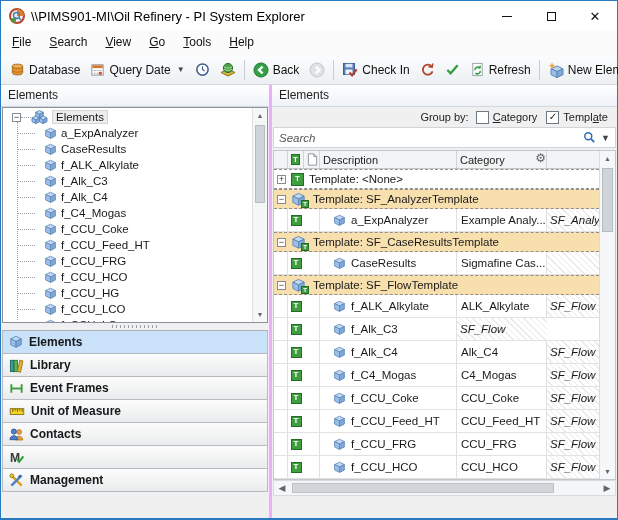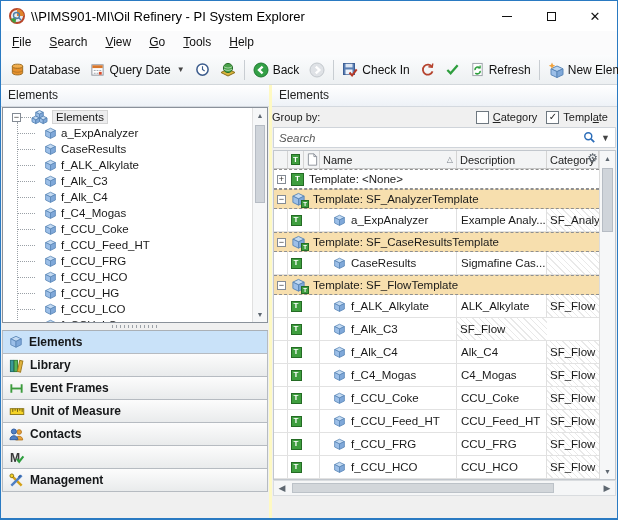--- a/index.html
+++ b/index.html
@@ -27,21 +27,21 @@
   
   .toolbar { height:30px; background:linear-gradient(#fbfcfd,#edf0f2); border-bottom:1px solid #d2d7db;
     display:flex; align-items:center; padding:0 4px; flex:0 0 auto; }
   .tb-btn { display:flex; align-items:center; gap:4px; padding:3px 5px; border-radius:2px; white-space:nowrap; font-size:12px; color:#111;justify-content:space-between; }
   .tb-sep { width:1px; height:20px; background:#c8cdd2; margin:0 3px; flex:0 0 auto; }
   .tb-caret { font-size:8px; color:#444; margin-left:2px; }
   .icon { display:inline-flex; align-items:center; justify-content:center; line-height:0; }
   .icon svg { display:block; }
 
   
-  .main { flex:1; display:flex; gap:3px; min-height:0; background:#fef9c3; }
+  .main { flex:1; display:flex; gap:3px; min-height:0; background:#f0abfc; }
   .left-panel { width:268px; flex:0 0 auto; display:flex; flex-direction:column; background:#f0f0f0; }
   .right-panel { flex:1; min-width:0; display:flex; flex-direction:column; background:#f0f0f0; }
   .panel-header { height:22px; flex:0 0 auto; background:linear-gradient(#ffffff,#eef2f7);
     border-bottom:1px solid #d4d9df; padding:3px 7px; font-size:12px; color:#222; }
 
   
   .tree-box { height:216px; flex:0 0 auto; margin:0 1px; border:1px solid #8a919a; background:#fff;
     position:relative; overflow:hidden; }
   .tree-rows { position:absolute; left:0; top:1px; right:16px; }
   .tree-row { height:16px; display:flex; align-items:center; font-size:11.5px; position:relative; white-space:nowrap; }
@@ -63,21 +63,21 @@
 
   
   .nav { flex:0 0 auto; margin:0 1px; border-top:1px solid #aab0b6; }
   .nav-item { height:23px; display:flex; align-items:center; gap:6px; padding-left:6px;
     border:1px solid #b6bbc1; border-top:none; background:linear-gradient(#fcfcfc,#e9ebec);
     font-weight:bold; font-size:12px; color:#16181a; }
   .nav-item.selected { background:#c9e2f9; }
 
   
   .groupby-bar { height:20px; flex:0 0 auto; background:#f0f0f0; display:flex; align-items:center;
-    justify-content:space-between; gap:7px; padding-right:9px; font-size:11px; color:#222; }
+    justify-content:flex-end; gap:7px; padding-right:9px; font-size:11px; color:#222; }
   .gb-option { display:flex; align-items:center; gap:4px; }
   .checkbox { width:13px; height:13px; border:1px solid #6e7880; background:#fff;
     display:inline-flex; align-items:center; justify-content:center; font-size:10px; color:#222; line-height:1; }
   .search-bar { height:21px; flex:0 0 auto; margin:0 1px; background:#fff; border:1px solid #cfd4da;
     display:flex; align-items:center; padding:0 5px; }
   .search-input { flex:1; border:none; outline:none; font-family:"Liberation Sans",sans-serif;
     font-size:11.5px; font-style:italic; color:#444; background:transparent; }
   .search-input::placeholder { color:#555; font-style:italic; }
   .search-caret { font-size:9px; color:#444; margin-left:5px; }
 
@@ -91,21 +91,21 @@
   .gear { position:absolute; right:0; top:1px; font-size:12px; color:#5b636b; line-height:1; }
   .tbody { flex:1; overflow:hidden; }
   .row-group { height:20px; display:flex; align-items:center; gap:5px; padding-left:3px;
     background:#f7dfae; border-top:1px dashed #8f8f8f; border-bottom:1px dashed #8f8f8f; font-size:11.5px; white-space:nowrap; }
   .row-group.none-group { background:#fff; }
   .row-item { height:23px; border-bottom:1px solid #e2e2e2; background:#fff; font-size:11.5px; }
   .cell { display:flex; align-items:center; overflow:hidden; white-space:nowrap; }
   .cell.bordered { border-right:1px solid #e0e0e0; }
   .cell-name { padding-left:13px; gap:5px; }
   .cell-desc { padding:0 4px; }
-  .cell-cat { padding:0 3px; background:repeating-linear-gradient(45deg,#ffffff 0 3.5px,#e9e9e9 3.5px 4.5px); }
+  .cell-cat { padding:0 3px; background:repeating-linear-gradient(45deg,#ffffff 0 3.5px,#e9e9e9 3.5px 4.5px);font-style:italic; }
 
   .vscroll { width:16px; flex:0 0 auto; background:#f6f7f8; border-left:1px solid #dcdcdc; position:relative; }
   .v-thumb { position:absolute; left:2px; right:2px; top:17px; height:64px; background:#cfd4da; border:1px solid #b6bcc4; }
   .hscroll { height:16px; flex:0 0 auto; margin:0 1px; background:#f5f6f7; border:1px solid #d9dcdf;
     display:flex; align-items:center; }
   .h-arrow { width:16px; display:flex; align-items:center; justify-content:center; font-size:9px; color:#5e6770; }
   .h-thumb { height:10px; width:262px; margin-left:2px; background:#d2d6da; border:1px solid #bcc2c8; }
   .h-spacer { flex:1; }
 
   
@@ -541,24 +541,20 @@
               </div>
             <div class="th">
               <span class="icon">
                 <svg width="11" height="13" viewBox="0 0 12 14">
                   <path d="M1.5 .8h6l3 3v9.4h-9z" fill="#fff" stroke="#8a8f98"></path>
                   <path d="M7.5 .8v3h3" fill="none" stroke="#8a8f98"></path>
                 </svg>
               </span>
             </div>
             <div class="th">
-              <span>Name</span>
-              <span class="sort-asc">△</span>
-            </div>
-            <div class="th">
               <span>Description</span>
             </div>
             <div class="th">
               <span>Category</span>
               <span class="gear">⚙</span>
             </div>
           </div>
           <div class="tbody" id="tbody">
               <div class="row-group none-group">
                 <span class="expander">+</span>

